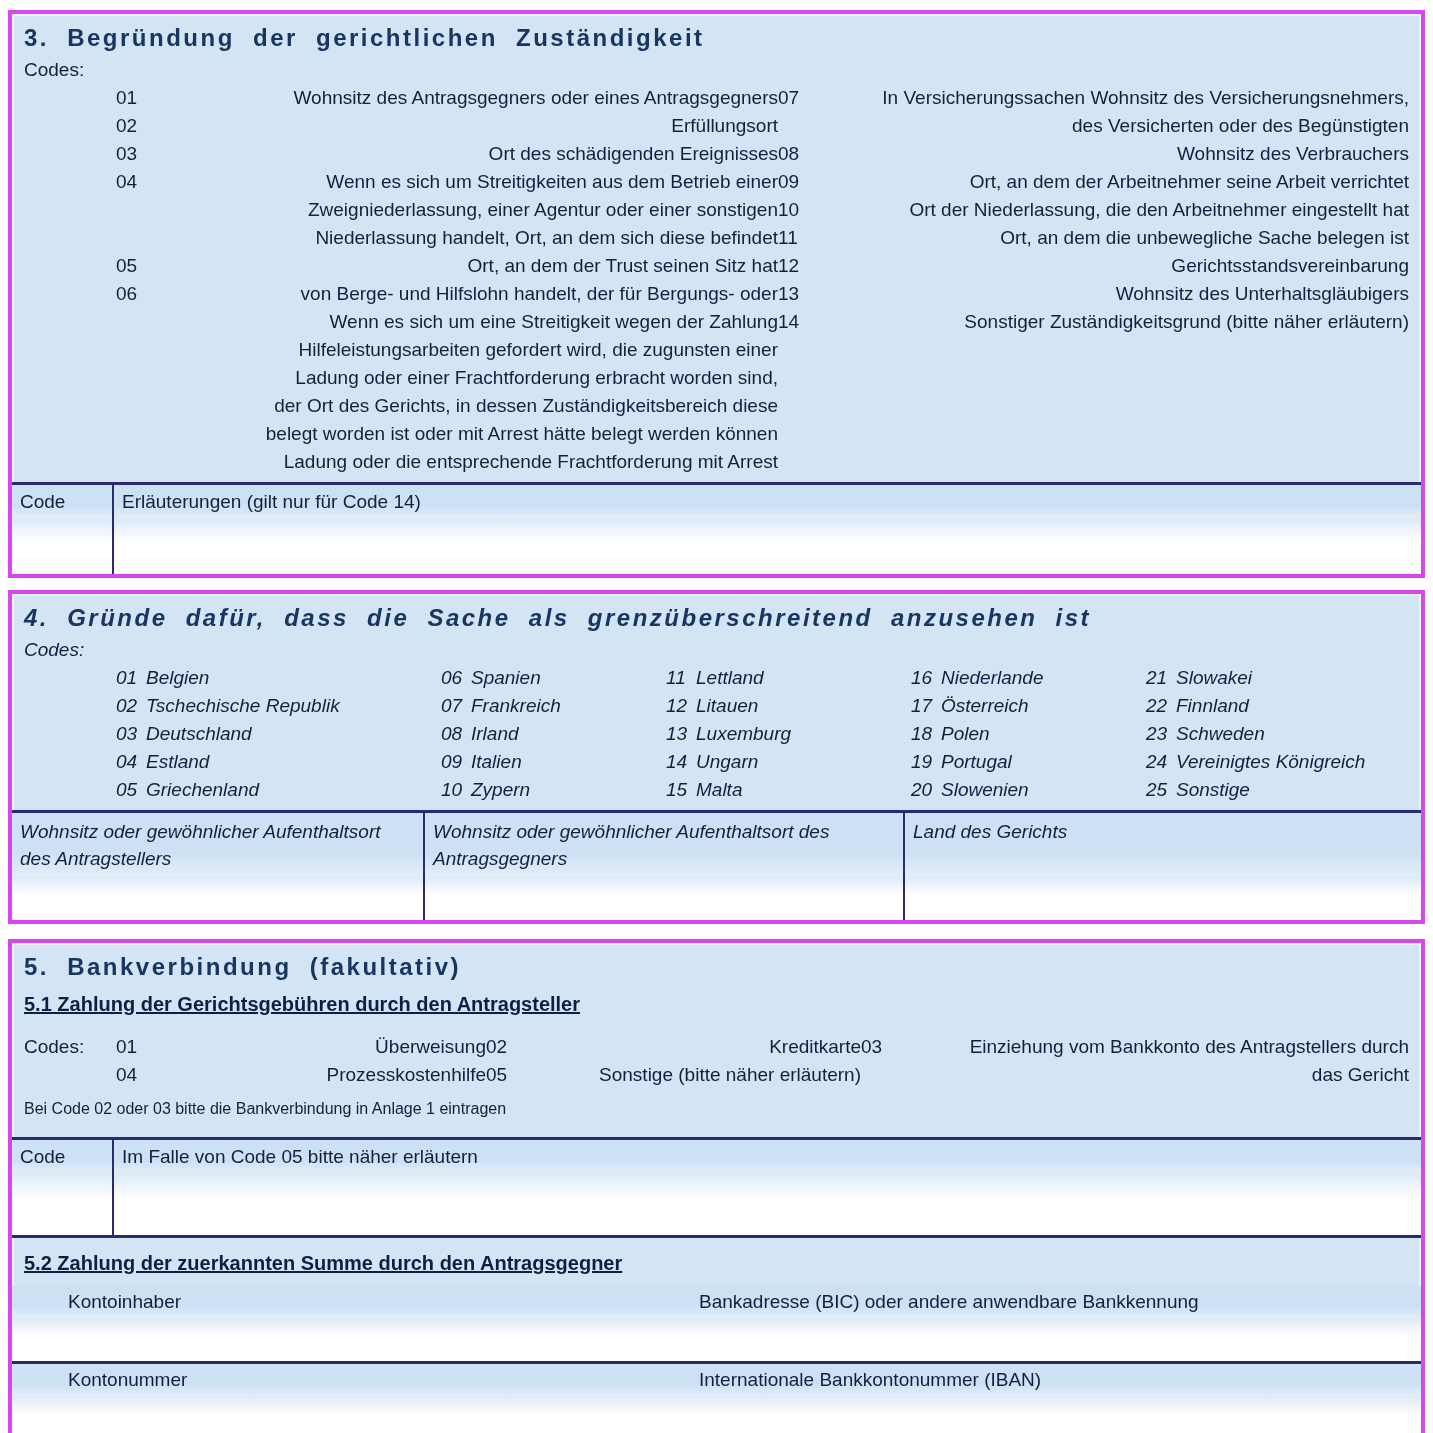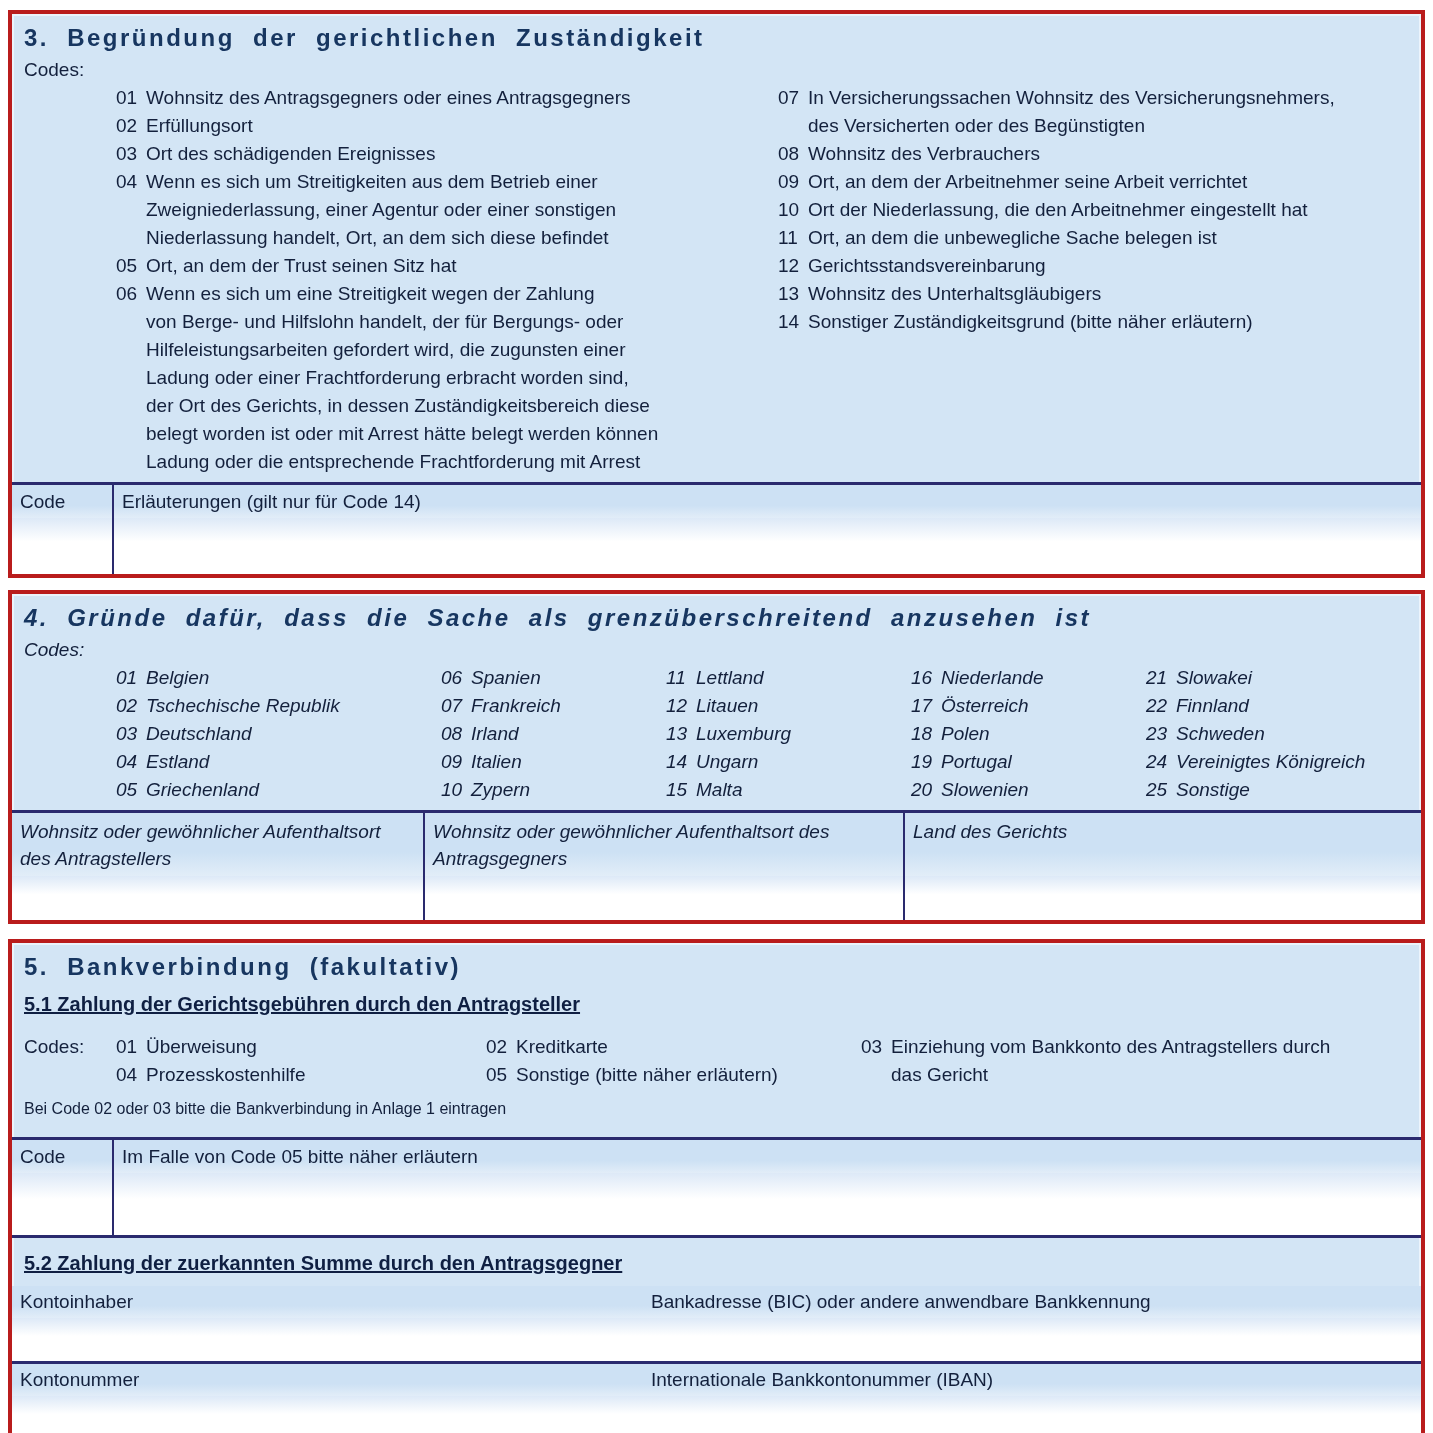--- a/index.html
+++ b/index.html
@@ -5,21 +5,21 @@
   html, body { margin:0; padding:0; background:#ffffff; }
   body {
     width:1433px;
     font-family:"Liberation Sans", sans-serif;
     color:#13203c;
     -webkit-font-smoothing:antialiased;
   }
   .page { padding:10px 8px 6px 8px; }
 
   .panel {
-    border:4px solid #b91c1c;
+    border:4px solid #d946ef;
     background:#d3e5f5;
     box-shadow: inset 0 0 0 2px rgba(255,255,255,0.55);
     overflow:hidden;
   }
   .panel-3 { margin-bottom:12px; }
   .panel-4 { margin-bottom:15px;font-style:italic; }
 
   .panel-pad { padding:4px 12px 6px 12px; }
 
   .panel-title {
@@ -31,21 +31,21 @@
     word-spacing:9px;
     color:#173660;
     white-space:nowrap;
   }
 
   .codes-label { font-size:19px; line-height:28px; }
 
   .code-item { display:flex; font-size:19px; line-height:28px; }
   .code-num { width:30px; flex-shrink:0; }
   .code-lines { flex:1; }
-  .code-line { white-space:nowrap; }
+  .code-line { white-space:nowrap;text-align:right; }
 
   
   .codes-two-col { display:flex; margin-left:92px; }
   .codes-col-left { width:662px; flex-shrink:0; }
   .codes-col-right { flex:1; }
 
   
   .s4-cols { display:flex; margin-left:92px; }
   .s4col { flex-shrink:0; }
   .s4col-0 { width:325px; }
@@ -87,21 +87,21 @@
   }
   .s5-codes { display:flex; margin-top:14px; }
   .s5-codes-label { width:92px; flex-shrink:0; font-size:19px; line-height:28px; }
   .s5col-0 { width:370px; flex-shrink:0; }
   .s5col-1 { width:375px; flex-shrink:0; }
   .s5col-2 { flex:1; }
   .note-line { font-size:16px; line-height:28px; margin:6px 0 8px 0; }
   .s5-code-input-row { min-height:62px; }
 
   .pair-row { display:flex; }
-  .pair-c1 { width:615px; flex-shrink:0; padding:3px 8px; font-size:19px; line-height:26px; }
+  .pair-c1 { width:615px; flex-shrink:0; padding:3px 8px; font-size:19px; line-height:26px;margin-left:48px; }
   .pair-c2 { flex:1; padding:3px 8px; font-size:19px; line-height:26px; }
   .pair-label-row { background:linear-gradient(180deg, #cde1f4 0%, #cde1f4 62%, #e2edf8 100%); min-height:30px; }
   .pair-input-row { background:linear-gradient(180deg, #dde9f7 0%, #ffffff 42%); min-height:43px; }
   .s52-heading-wrap { padding:6px 12px 8px 12px; }
 </style>
 </head>
 <body>
 
 <div class="page">
 
@@ -139,22 +139,22 @@
             </div>
             <div class="code-item">
               <span class="code-num">05</span>
               <div class="code-lines">
                 <div class="code-line">Ort, an dem der Trust seinen Sitz hat</div>
               </div>
             </div>
             <div class="code-item">
               <span class="code-num">06</span>
               <div class="code-lines">
+                <div class="code-line">von Berge- und Hilfslohn handelt, der für Bergungs- oder</div>
                 <div class="code-line">Wenn es sich um eine Streitigkeit wegen der Zahlung</div>
-                <div class="code-line">von Berge- und Hilfslohn handelt, der für Bergungs- oder</div>
                 <div class="code-line">Hilfeleistungsarbeiten gefordert wird, die zugunsten einer</div>
                 <div class="code-line">Ladung oder einer Frachtforderung erbracht worden sind,</div>
                 <div class="code-line">der Ort des Gerichts, in dessen Zuständigkeitsbereich diese</div>
                 <div class="code-line">belegt worden ist oder mit Arrest hätte belegt werden können</div>
                 <div class="code-line">Ladung oder die entsprechende Frachtforderung mit Arrest</div>
               </div>
             </div>
           </div>
         <div class="codes-col-right" id="s3-right">
             <div class="code-item">

